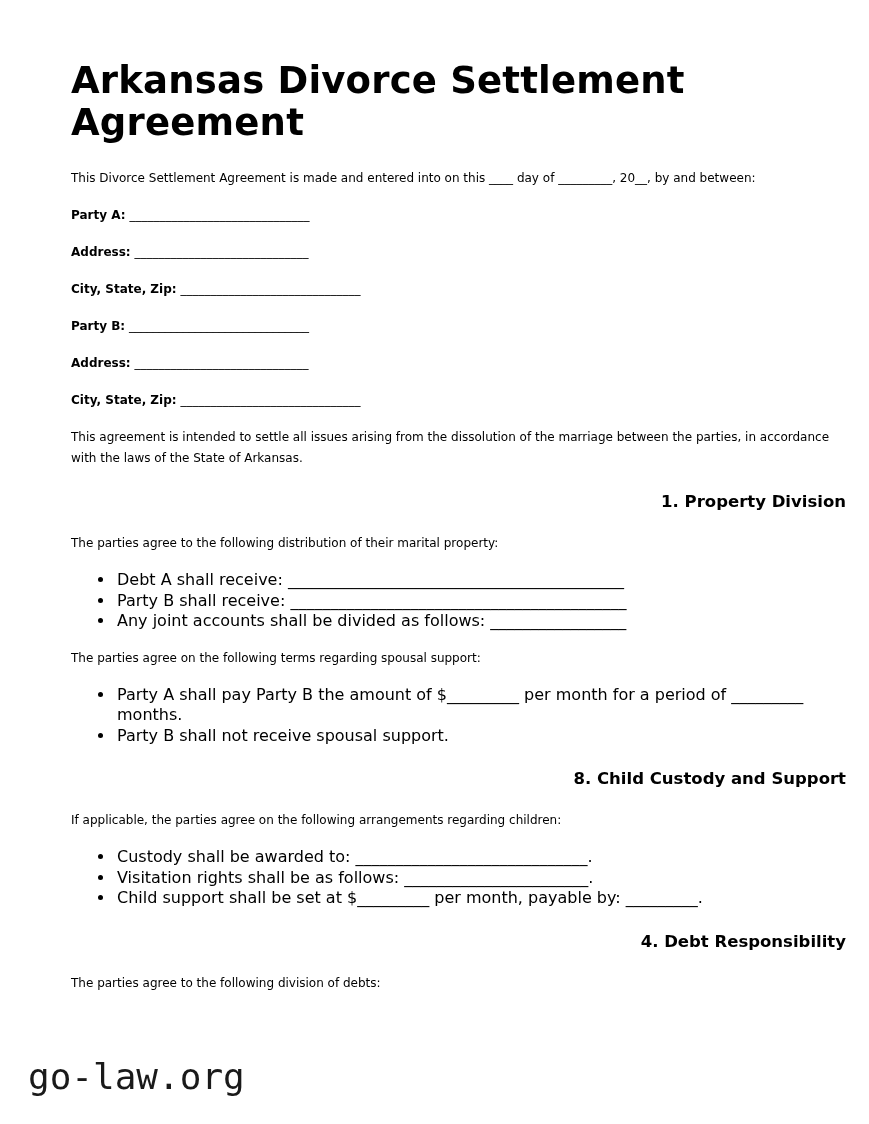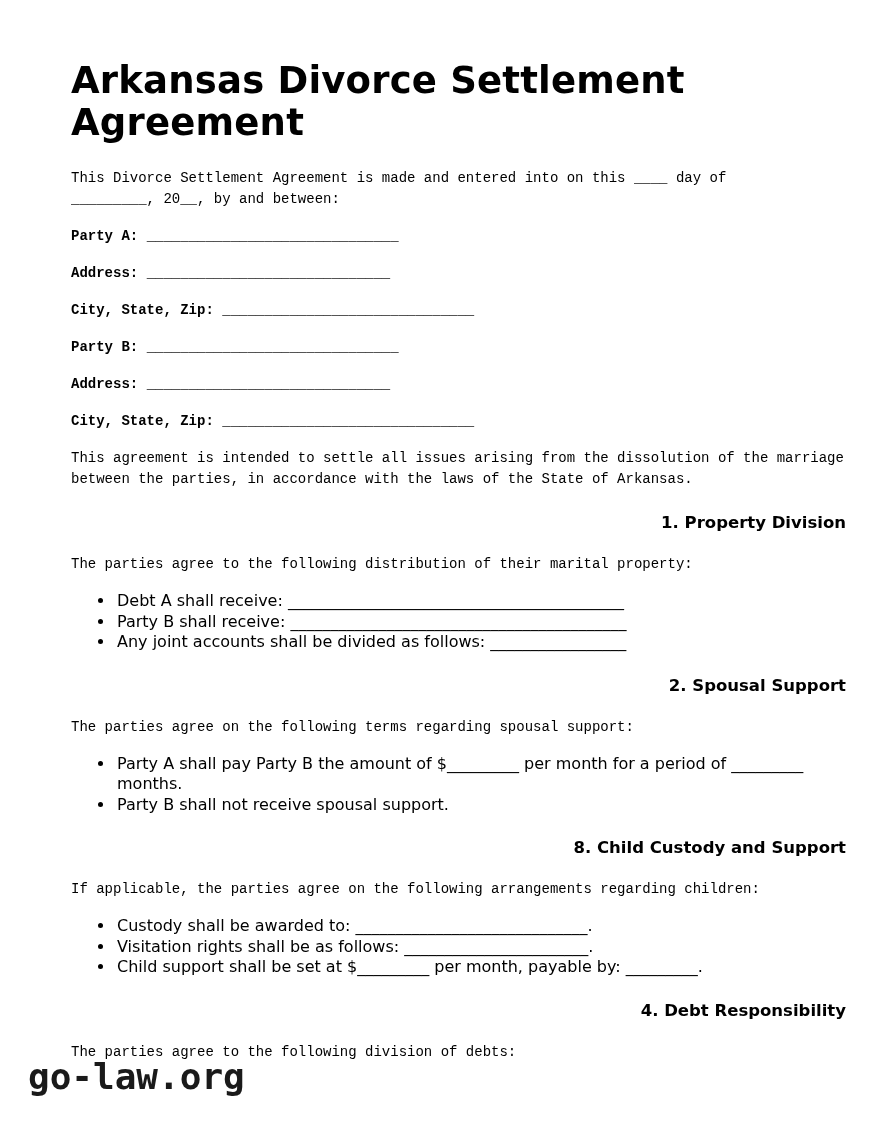--- a/index.html
+++ b/index.html
@@ -23,23 +23,22 @@
     margin: 0 0 24px 0;
     font-size: 37px;
     line-height: 42px;
     font-weight: bold;
     letter-spacing: 0.2px;
     max-width: 640px;
     color: #000000;
   }
   p {
     margin: 16px 0;
-    font-size: 14px;
+    font-size: 12px;
     line-height: 21px;
-    font-family: Liberation Mono, monospace;
   }
   p.intro-p {
     max-width: 705px;
   }
   .field strong {
     font-weight: bold;
     margin-top: 48px;
   }
   h2 {
     margin: 22px 0 21px 0;
@@ -57,21 +56,21 @@
     line-height: 20.5px;
     max-width: 690px;
     padding-left: 2px;
   }
   .watermark {
     position: absolute;
     left: 28px;
     top: 1056px;
     font-family: "DejaVu Sans Mono", monospace;
     font-size: 36px;
-    font-weight: bold;
+    font-weight: normal;
     color: #1a1a1a;
     white-space: nowrap;
   }
 </style>
 </head>
 <body>
 
 <div class="page">
 
   <h1>Arkansas Divorce Settlement Agreement</h1>
@@ -111,21 +110,20 @@
     <h2>1. Property Division</h2>
     <p>The parties agree to the following distribution of their marital property:</p>
     <ul>
       <li>Debt A shall receive: __________________________________________</li>
       <li>Party B shall receive: __________________________________________</li>
       <li>Any joint accounts shall be divided as follows: _________________</li>
     </ul>
   </section>
 
   <section>
-    <h2>2. Spousal Support</h2>
     <p>The parties agree on the following terms regarding spousal support:</p>
     <ul>
       <li>Party A shall pay Party B the amount of $_________ per month for a period of _________ months.</li>
       <li>Party B shall not receive spousal support.</li>
     </ul>
   </section>
 
   <section>
     <h2>8. Child Custody and Support</h2>
     <p>If applicable, the parties agree on the following arrangements regarding children:</p>

